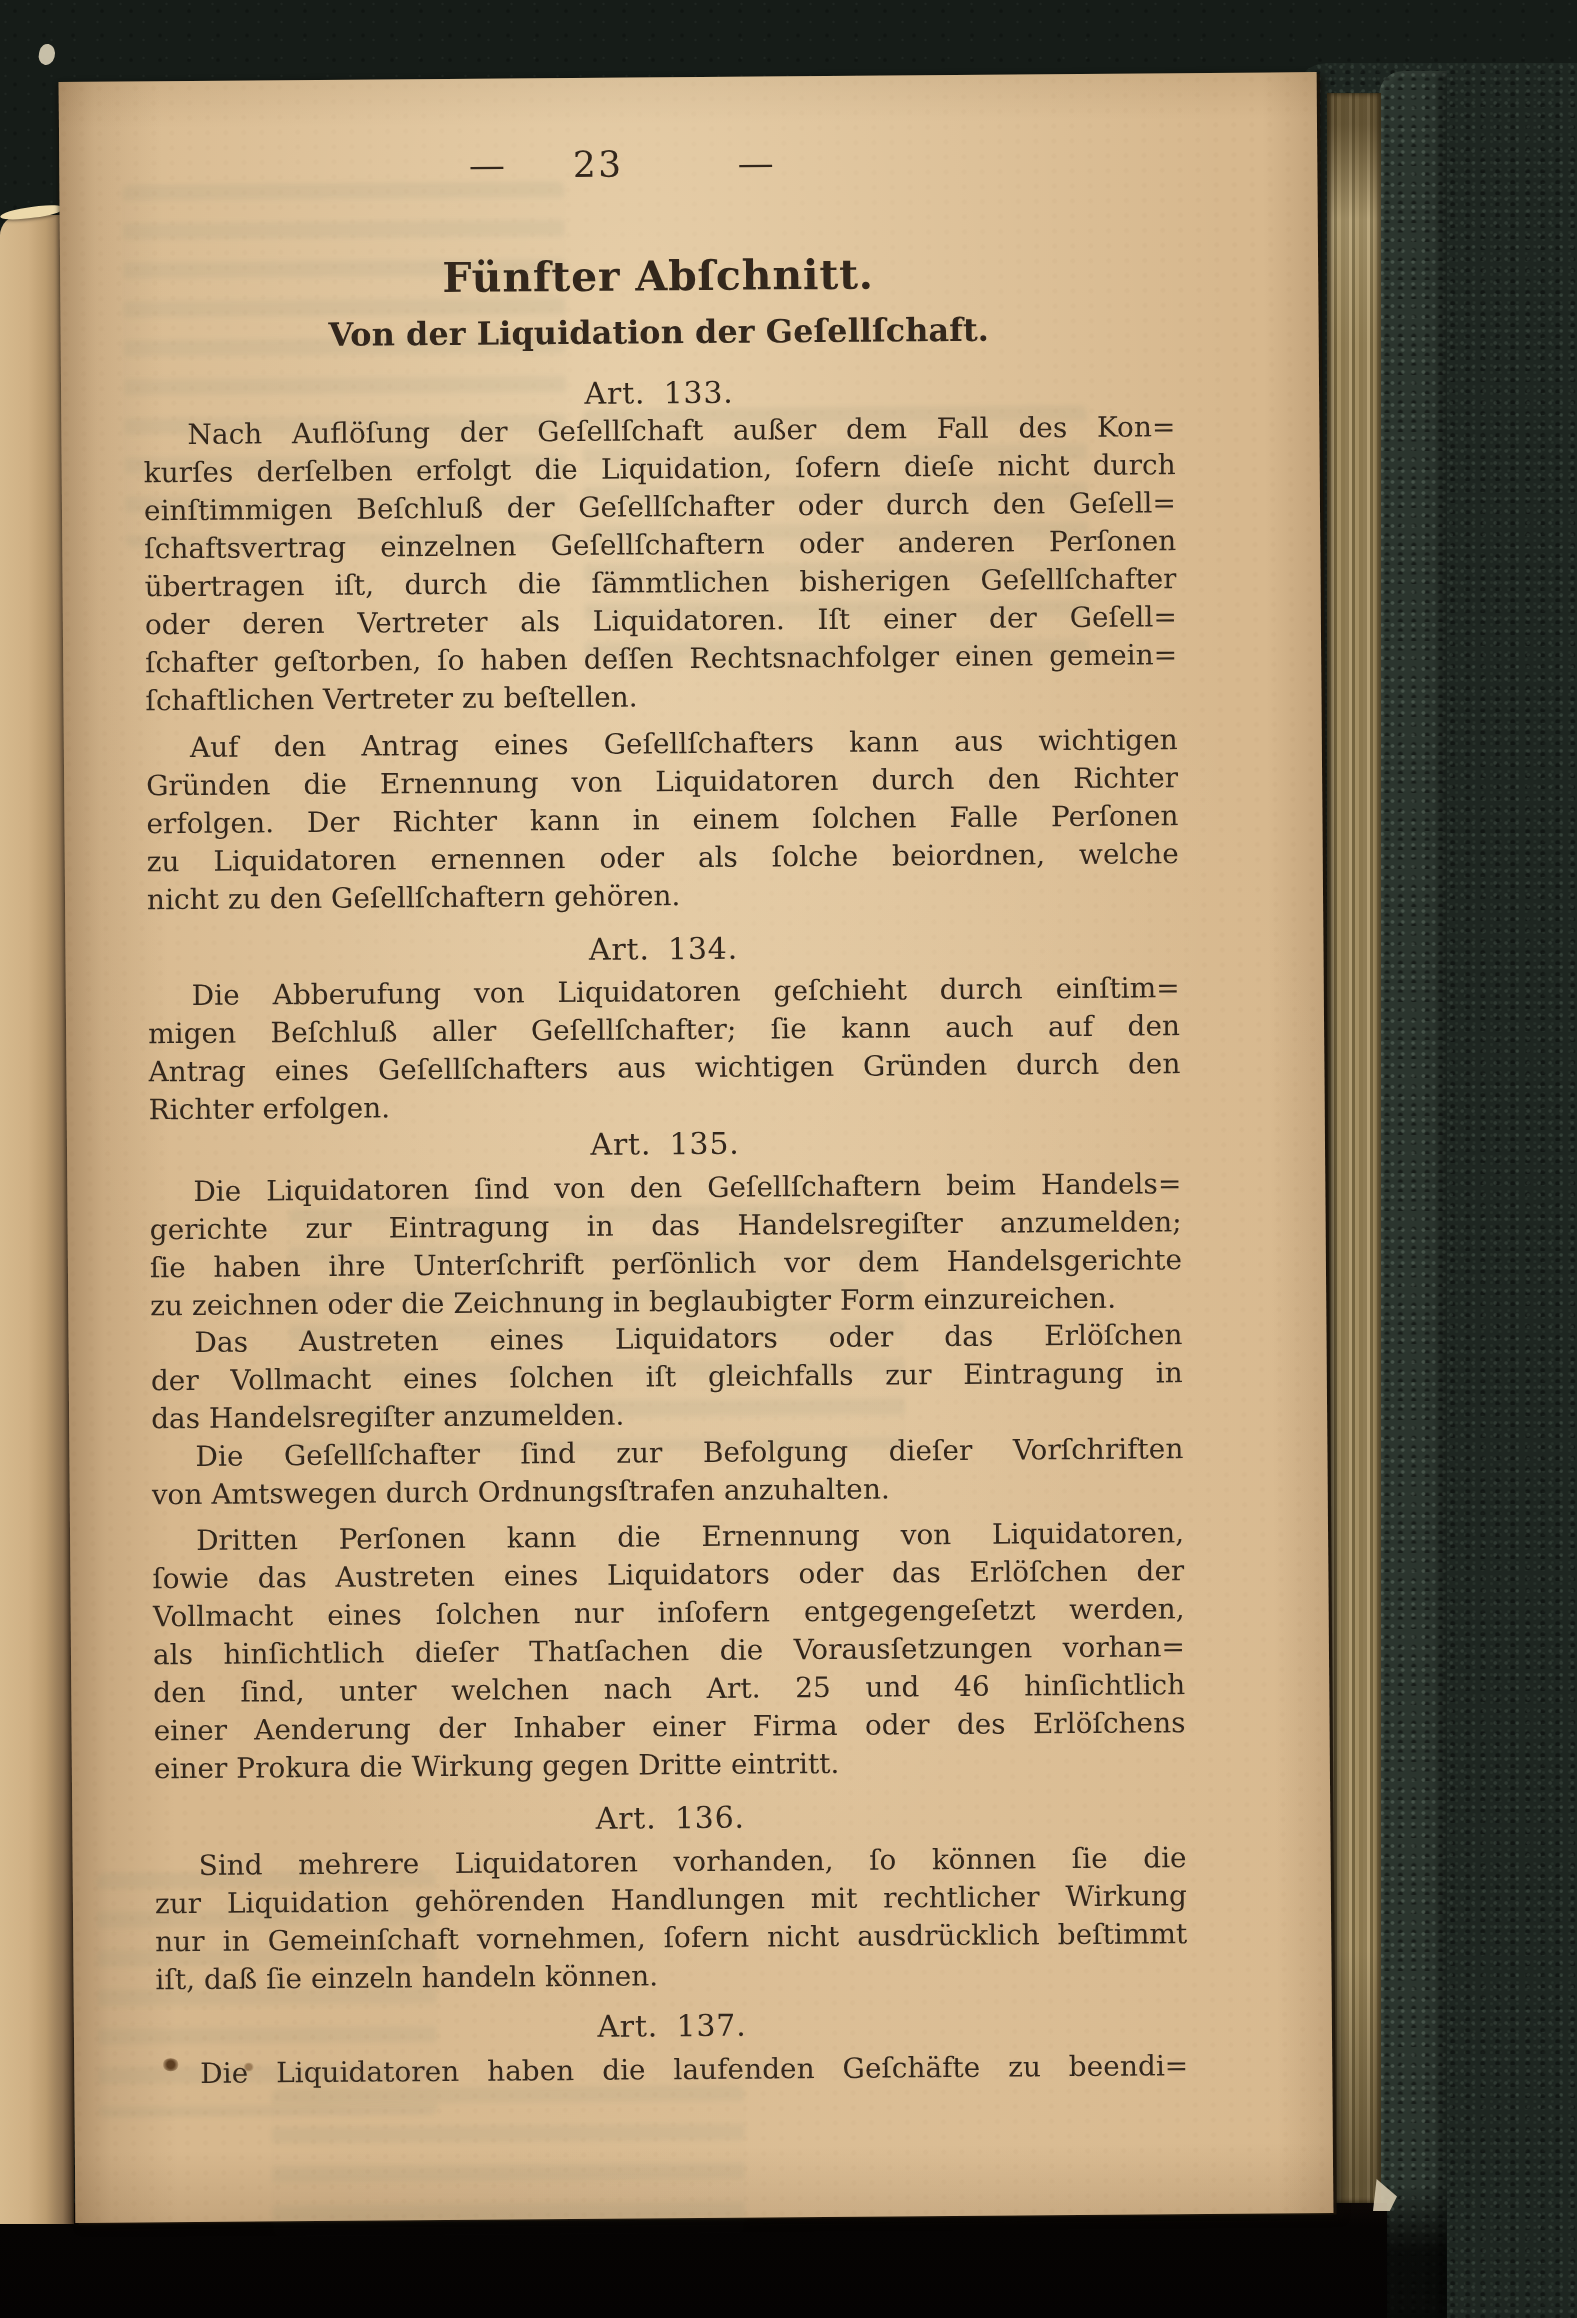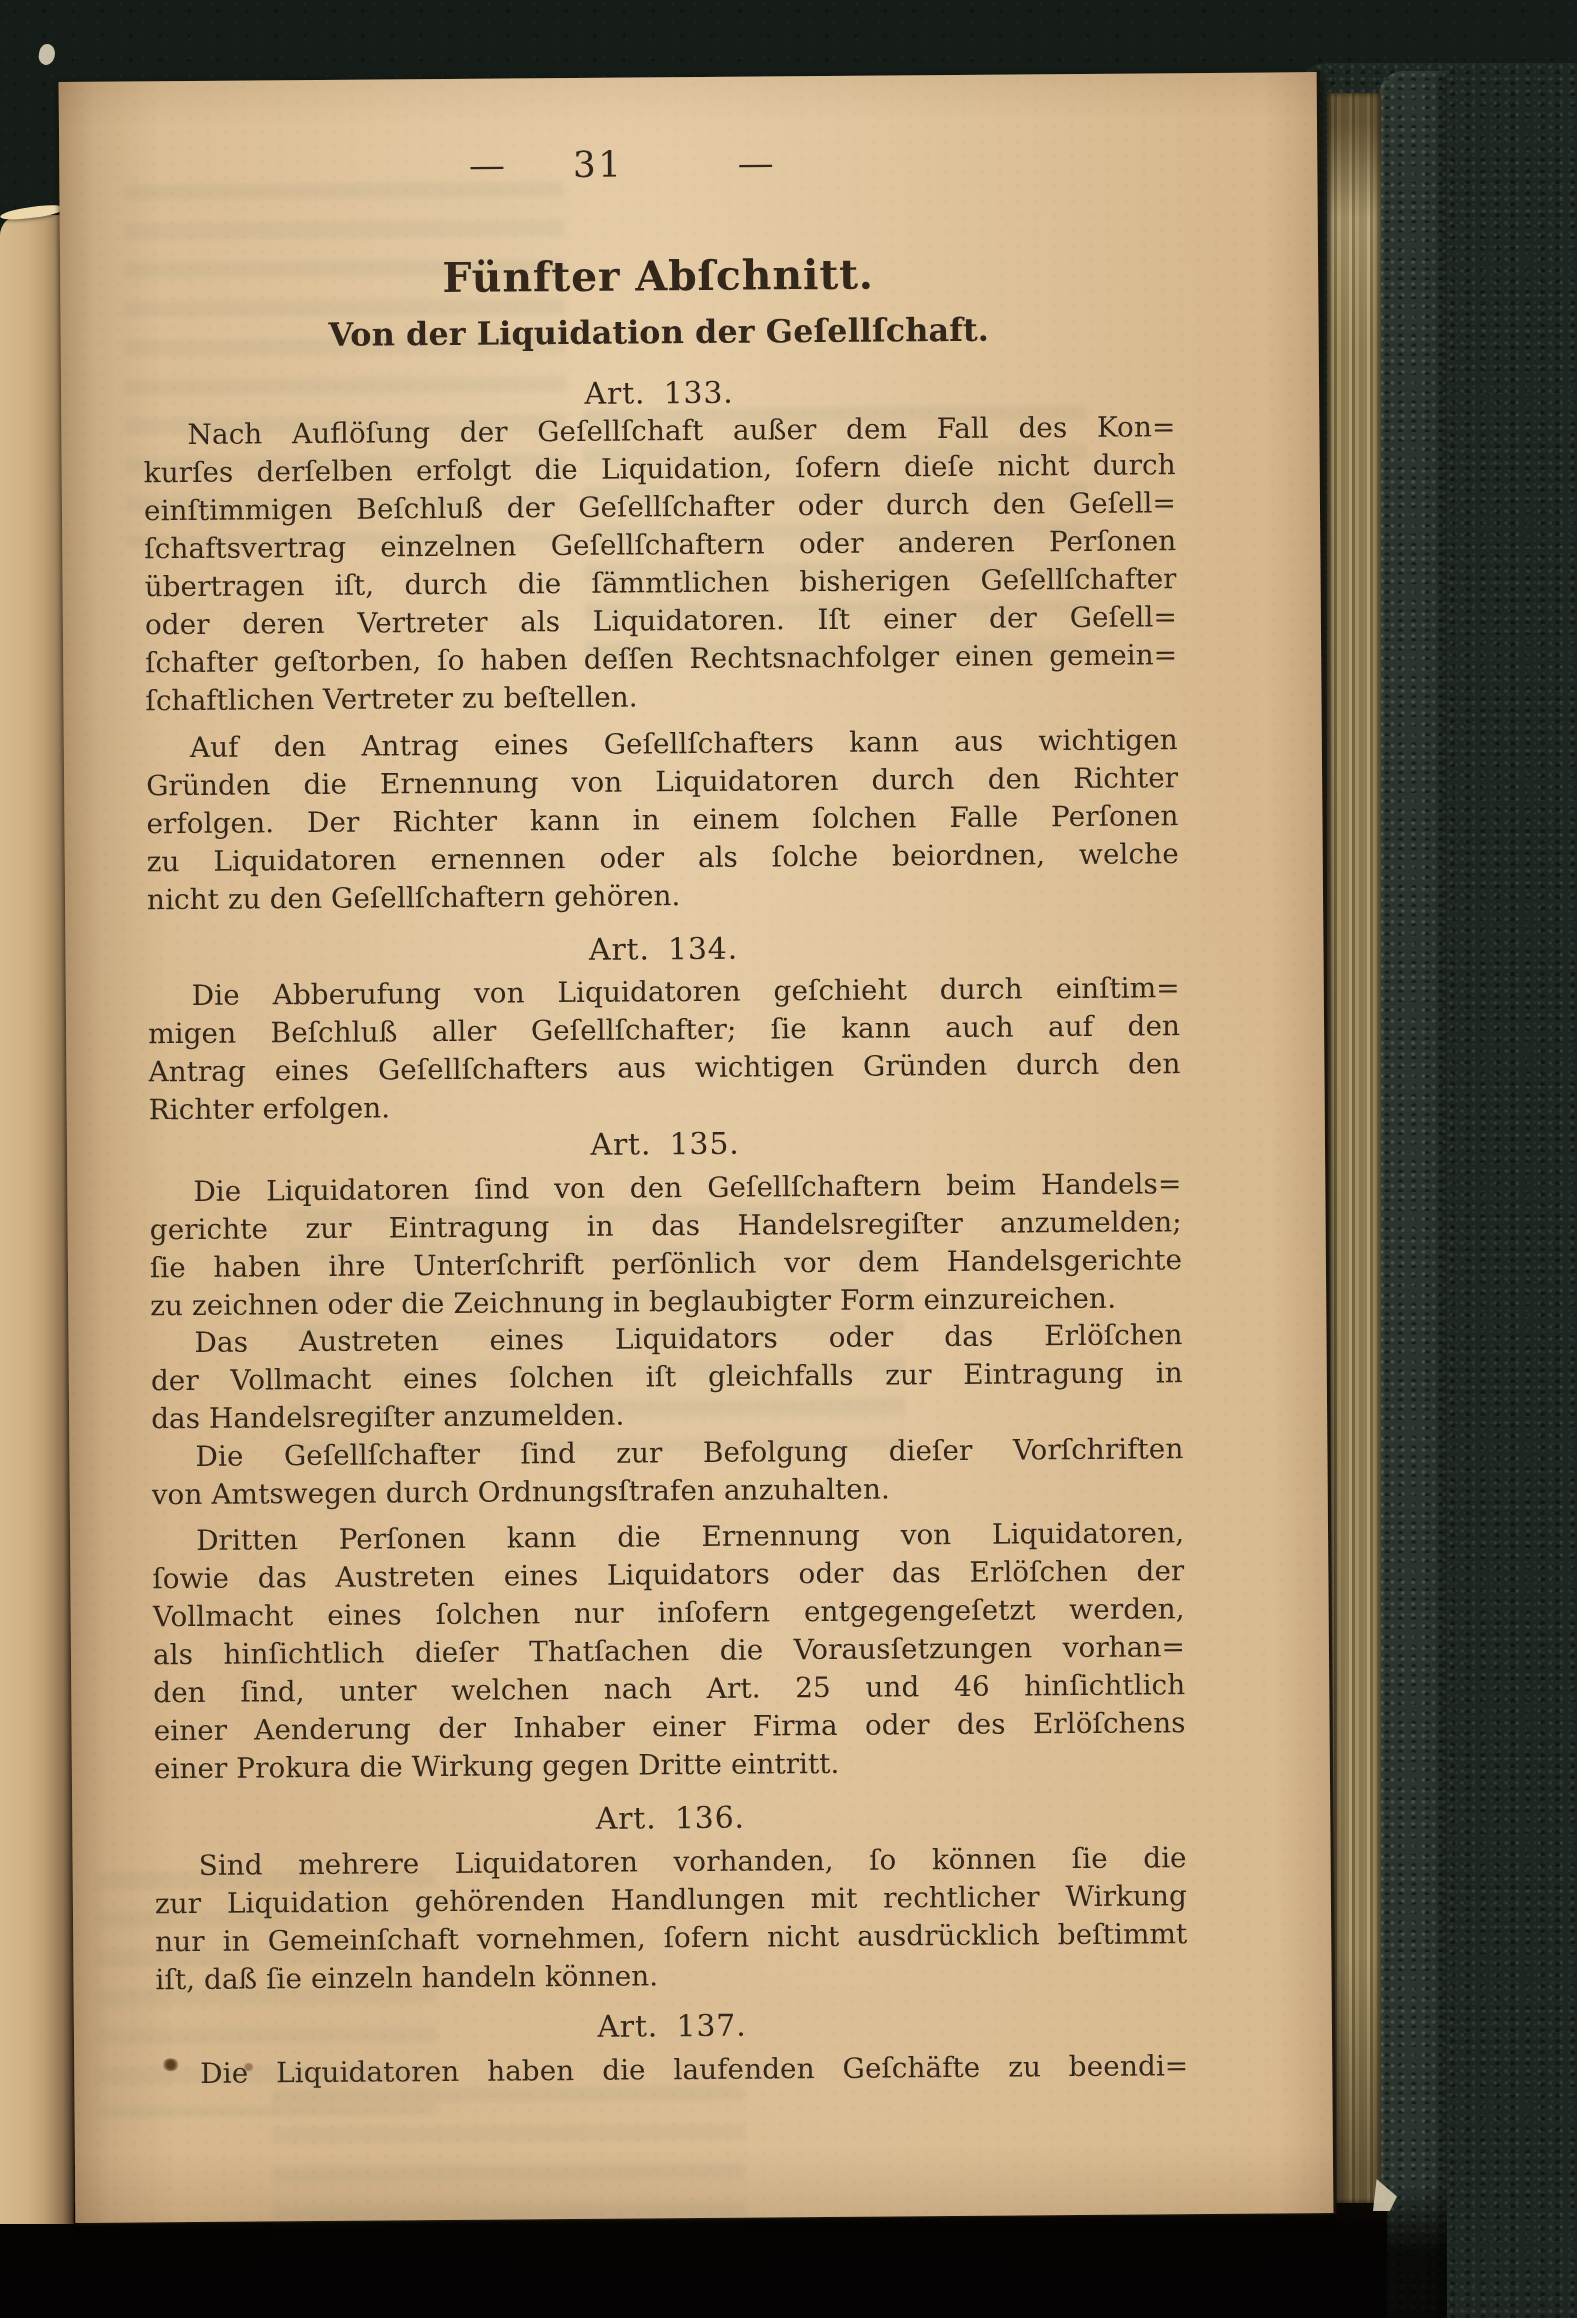--- a/index.html
+++ b/index.html
@@ -156,21 +156,21 @@
   <div class="ghost g1"></div>
   <div class="ghost g2"></div>
   <div class="ghost g3"></div>
   <div class="ghost g4"></div>
   <div class="ghost g5"></div>
   <div class="stain1"></div>
   <div class="stain2"></div>
   <div class="text-col" id="text-col">
       <div id="blk-pageno" class="blk page-number">
         <span class="pn-dash">—</span>
-        <span class="pn-num">31</span>
+        <span class="pn-num">23</span>
         <span class="pn-dash">—</span>
       </div>
       <div id="blk-h1" class="blk heading1">Fünfter Abſchnitt.</div>
       <div id="blk-h2" class="blk heading2">Von der Liquidation der Geſellſchaft.</div>
       <div id="blk-a133" class="blk article">Art. 133.</div>
       <div id="blk-p133a" class="blk paragraph">
         <div class="line first">Nach Auflöſung der Geſellſchaft außer dem Fall des Kon=</div>
         <div class="line">kurſes derſelben erfolgt die Liquidation, ſofern dieſe nicht durch</div>
         <div class="line">einſtimmigen Beſchluß der Geſellſchafter oder durch den Geſell=</div>
         <div class="line">ſchaftsvertrag einzelnen Geſellſchaftern oder anderen Perſonen</div>

